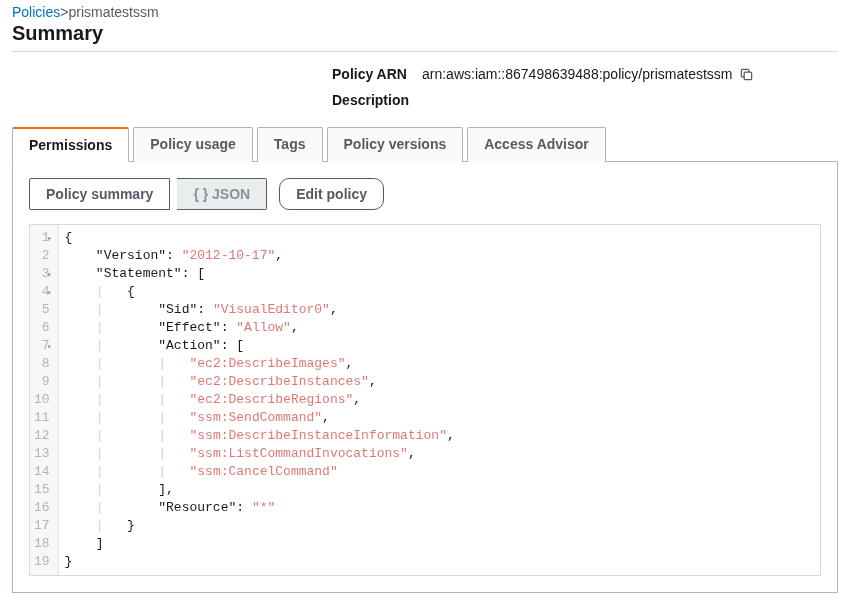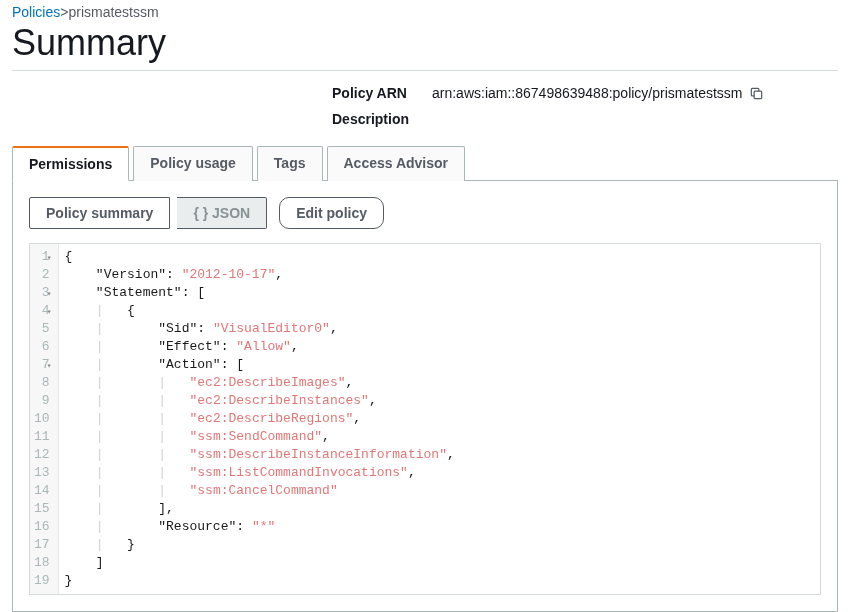--- a/index.html
+++ b/index.html
@@ -17,43 +17,43 @@
     font-size: 14px;
     display: flex;
     align-items: center;
     gap: 0;
     padding: 0 0 2px 0;
   }
   .breadcrumb .sep { color: #545b64; }
   .breadcrumb .current { color: #545b64; }
 
   h1.summary {
-    font-size: 36px;
-    font-weight: 400;
+    font-size: 20px;
+    font-weight: 700;
     color: #16191f;
     margin: 0 0 6px 0;
   }
   .hr {
     border: none;
     border-top: 1px solid #d5dbdb;
     margin-bottom: 14px;
   }
 
   .meta {
     margin-left: 320px;
     margin-bottom: 18px;
   }
   .meta-row {
     display: flex;
     align-items: center;
     margin-bottom: 10px;
     font-size: 14px;
   }
   .meta-label {
-    width: 100px;
+    width: 90px;
     font-weight: 700;
     color: #16191f;
   }
   .meta-value {
     color: #16191f;
   }
   .copy-icon {
     width: 16px; height: 16px;
     margin-left: 6px;
     display: inline-flex;
@@ -197,20 +197,21 @@
   <div class="meta-row">
     <div class="meta-label">Description</div>
     <div class="meta-value"></div>
   </div>
 </div>
 
 <div class="tabs">
   <div class="tab active">Permissions</div>
   <div class="tab">Policy usage</div>
   <div class="tab">Tags</div>
+  <div class="tab">Policy versions</div>
   <div class="tab">Access Advisor</div>
 </div>
 
 <div class="tab-body">
   <div class="button-row">
     <div class="btn-group">
       <button class="btn">Policy summary</button>
       <button class="btn active">{ } JSON</button>
     </div>
     <button class="btn">Edit policy</button>

